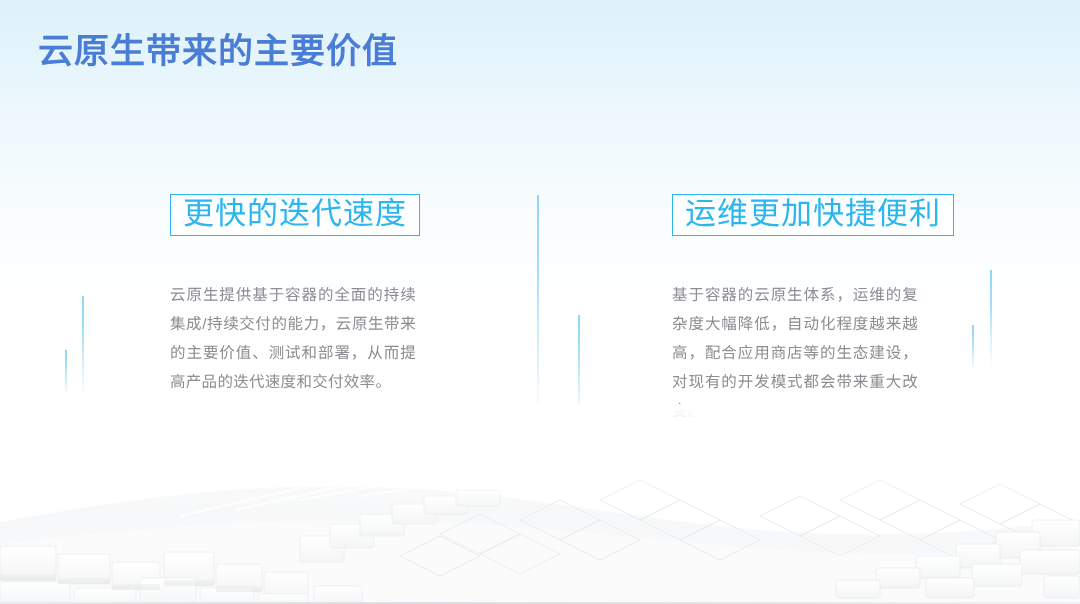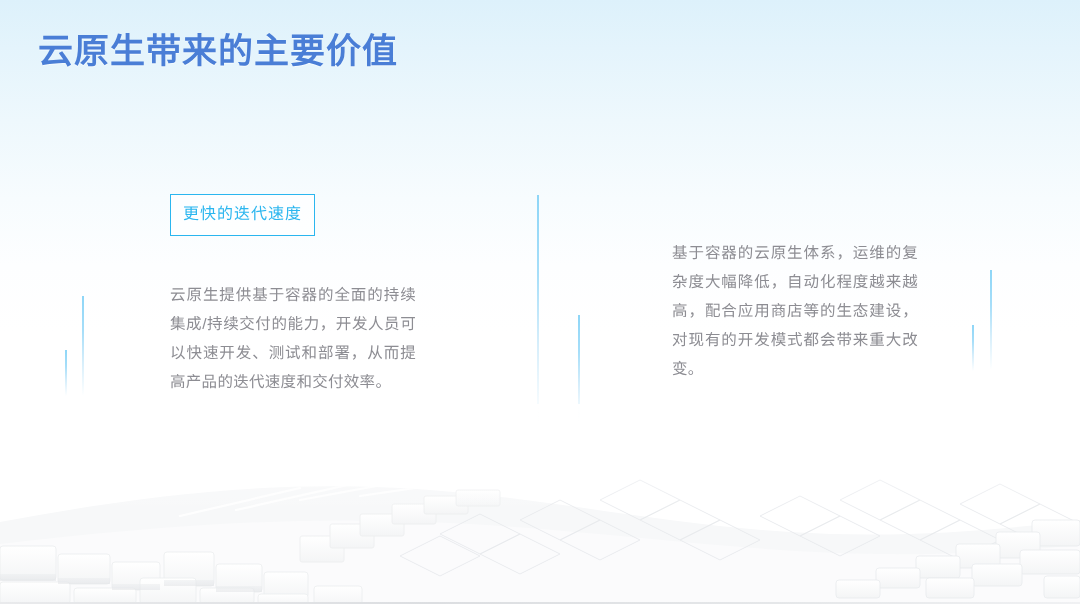--- a/index.html
+++ b/index.html
@@ -92,21 +92,21 @@
   }
   .col-left  { left: 170px; width: 250px; }
   .col-right { left: 672px; width: 252px; }
 
   .card-heading {
     box-sizing: border-box;
     display: inline-block;
     border: 1.6px solid #2bb6ef;
     background: rgba(255,255,255,0.72);
     color: #2bb6ef;
-    font-size: 16px;
+    font-size: 31px;
     font-weight: 500;
     line-height: 38px;
     height: 42px;
     padding: 0 12px;
     letter-spacing: 1px;
     white-space: nowrap;
   }
 
   .card-body {
     margin-top: 44px;
@@ -247,22 +247,23 @@
   <div class="accent acc-m2"></div>
   <div class="accent acc-r1"></div>
   <div class="accent acc-r2"></div>
 
   <div class="page-title">云原生带来的主要价值</div>
 
   <div class="columns">
 
     <div class="col col-left">
       <div class="card-heading">更快的迭代速度</div>
-      <div class="card-body">云原生提供基于容器的全面的持续集成/持续交付的能力，开发人员可以快速开发、测试和部署，从而提高产品的迭代速度和交付效率。</div>
+      <div class="card-body">云原生提供基于容器的全面的持续集成/持续交付的能力，云原生带来的主要价值、测试和部署，从而提高产品的迭代速度和交付效率。</div>
     </div>
 
     <div class="col col-right">
+      <div class="card-heading">运维更加快捷便利</div>
       <div class="card-body">基于容器的云原生体系，运维的复杂度大幅降低，自动化程度越来越高，配合应用商店等的生态建设，对现有的开发模式都会带来重大改变。</div>
     </div>
 
   </div>
 
 </div>
 
 </body></html>

